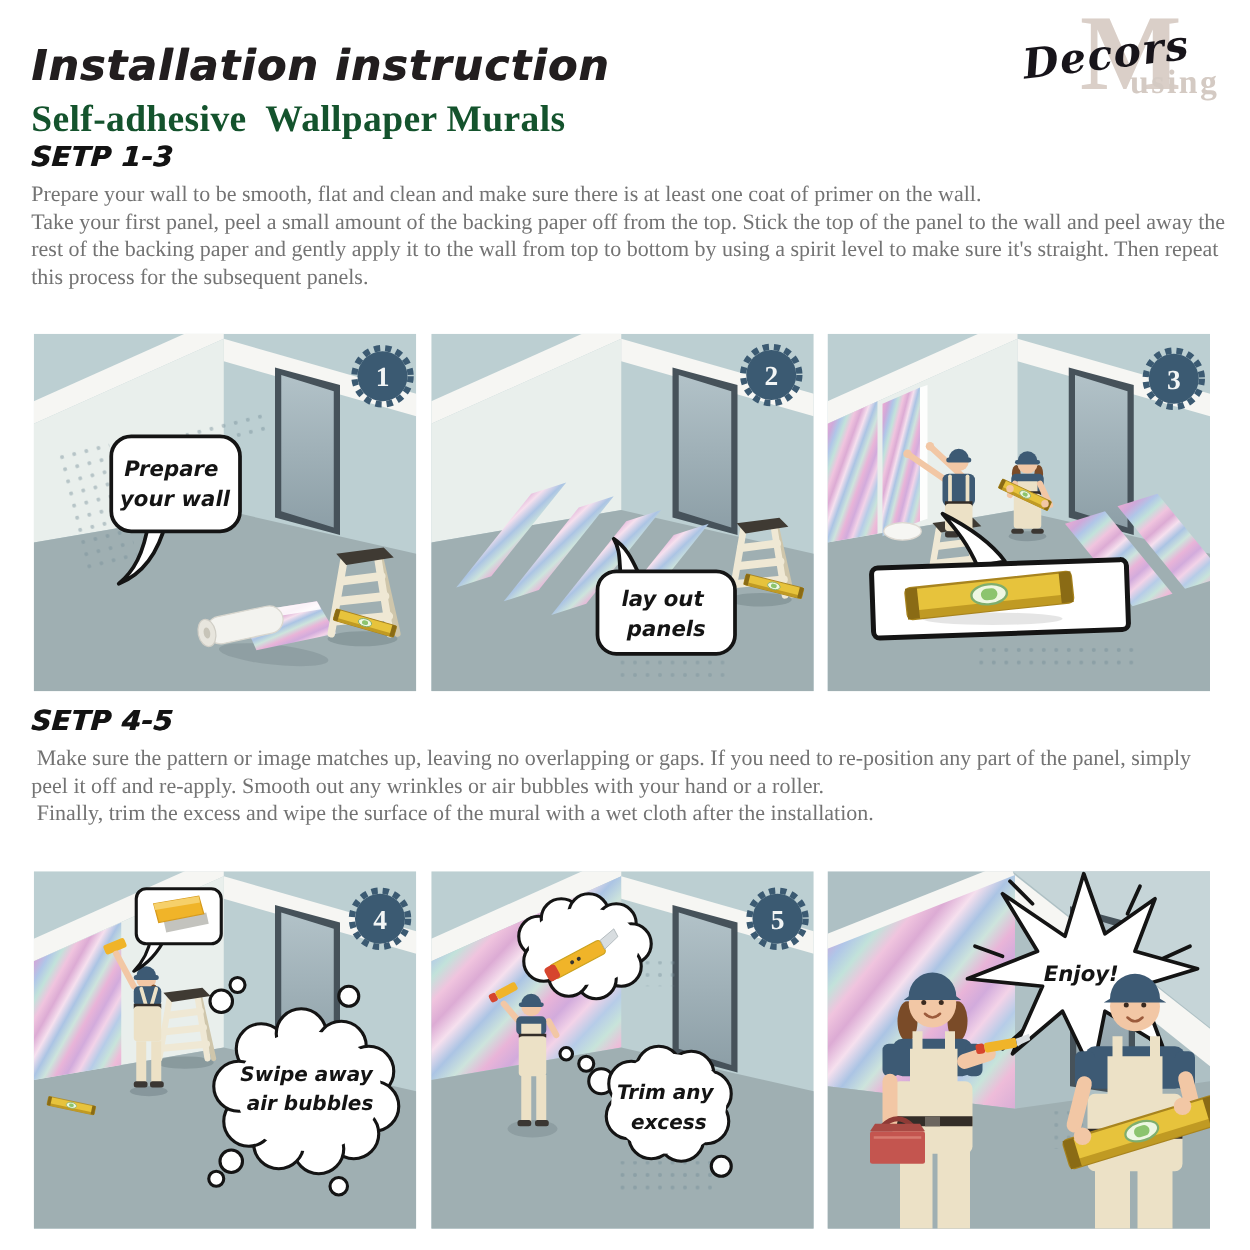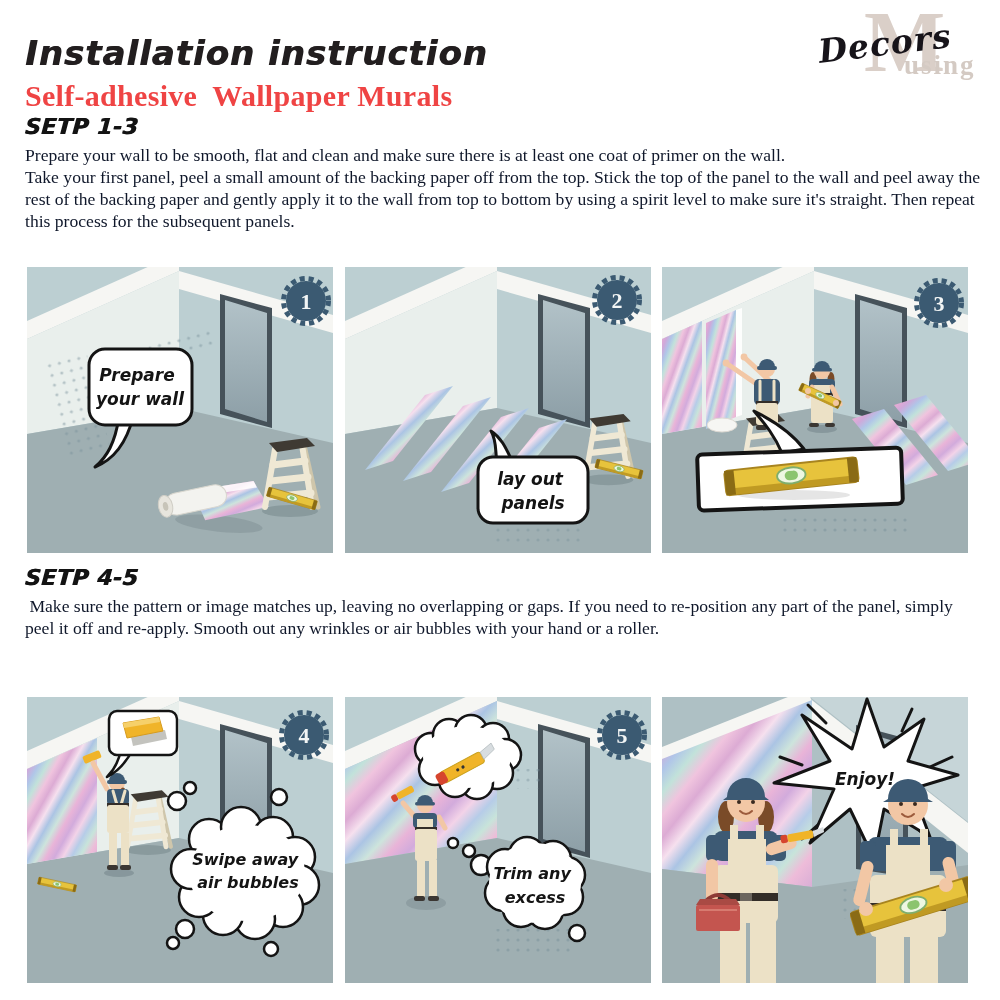--- a/index.html
+++ b/index.html
@@ -2,33 +2,33 @@
 <html style="--badge_blue: #3b5a72; --wall_light: #e9efec; --wall_blue: #bccfd2; --wall_blue_dim: #aec0c4; --molding_white: #f6f6f3; --floor_gray: #9fafb2; --navy: #3d5a74; --overalls_cream: #ece1c6; --skin: #f2c7a5; --level_yellow: #e7c33c; --toolbox_red: #c4554f; --mural_pink: #eeb3d6; --mural_blue: #abc4e4; --mural_mint: #c2e2da;"><head>
 <meta charset="utf-8">
 <style>
   html,body{margin:0;padding:0;background:#fff;}
   .page{position:relative;width:1000px;height:1000px;background:#fff;overflow:hidden;
         font-family:"Liberation Sans",sans-serif;}
   .abs{position:absolute;}
   .title{left:25px;top:10px;font-family:"DejaVu Sans",sans-serif;font-style:italic;font-weight:bold;
          font-size:34px;letter-spacing:1px;color:#221e1f;text-shadow:.7px 0 #221e1f;}
   .subtitle{left:25px;top:54px;font-family:"Liberation Serif",serif;font-weight:bold;font-size:30px;
-            color:#ef4444;white-space:pre-wrap;letter-spacing:.3px;}
+            color:#14532d;white-space:pre-wrap;letter-spacing:.3px;}
   .logo{right:14px;top:8px;width:170px;height:84px;}
   .logo span{position:absolute;}
   .logo-m{left:48px;top:-16px;font-family:"Liberation Serif",serif;font-weight:bold;font-size:86px;
           color:#dacfc8;}
   .logo-rest{left:88px;top:42px;font-family:"Liberation Serif",serif;font-weight:bold;font-size:27px;
              color:#d4cac3;letter-spacing:2px;}
   .logo-script{left:2px;top:16px;font-family:"DejaVu Serif",serif;font-style:italic;font-weight:bold;
                font-size:33px;color:#17141a;transform:rotate(-7deg);letter-spacing:1px;}
   .step-heading{font-family:"DejaVu Sans",sans-serif;font-style:italic;font-weight:bold;font-size:22px;
                 color:#131313;letter-spacing:.5px;transform:skewX(-4deg);text-shadow:.8px 0 #131313;}
   .sh1{left:25px;top:114px;} .sh2{left:25px;top:565px;}
-  .para{font-family:"Liberation Serif",serif;font-size:17.6px;line-height:22px;color:#0f172a;width:958px;}
+  .para{font-family:"Liberation Serif",serif;font-size:17.6px;line-height:22px;color:#737373;width:958px;}
   .p1{left:25px;top:144px;} .p2{left:25px;top:595px;}
   .para div{white-space:pre-wrap;}
   .fig{position:absolute;width:306px;margin:0;}
   .r1{top:267px;} .r2{top:697px;}
   .c1{left:27px;} .c2{left:345px;} .c3{left:662px;}
   .fig svg{display:block;}
   
   .wallB{fill:var(--wall_blue);} .wallB6{fill:var(--wall_blue_dim);} .wallTop{fill:#c6d5d8;}
   .wallL{fill:var(--wall_light);} .mold{fill:var(--molding_white);}
   .floorP{fill:var(--floor_gray);} .mural{fill:url(#mural);}
@@ -267,20 +267,21 @@
         <circle r="22.5" class="badgeR"></circle>
           <circle r="20" class="badgeC"></circle>
         <text class="bnum" y="8">3</text>
       </g>
     </svg>
   </figure>
 
   <div class="abs step-heading sh2">SETP 4-5</div>
   <div class="abs para p2">
     <div> Make sure the pattern or image matches up, leaving no overlapping or gaps. If you need to re-position any part of the panel, simply peel it off and re-apply. Smooth out any wrinkles or air bubbles with your hand or a roller.</div>
+    <div> Finally, trim the excess and wipe the surface of the mural with a wet cloth after the installation.</div>
   </div>
 
   <figure class="fig r2 c1">
     <svg viewBox="0 0 306 286" width="306" height="286">
       <g>
         <rect width="306" height="286" class="wallB"></rect>
         <polygon points="0,54 152,-14 152,4 0,72" class="mold"></polygon>
         <polygon points="0,72 152,4 152,141 0,167" class="wallL"></polygon>
         <polygon points="152,4 306,48 306,66 152,22" class="mold"></polygon>
         <polygon points="0,167 152,141 306,176 306,286 0,286" class="floorP"></polygon>

